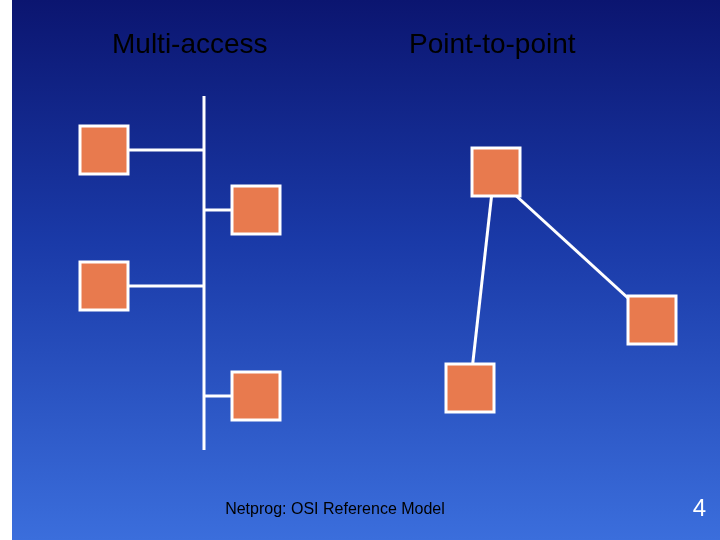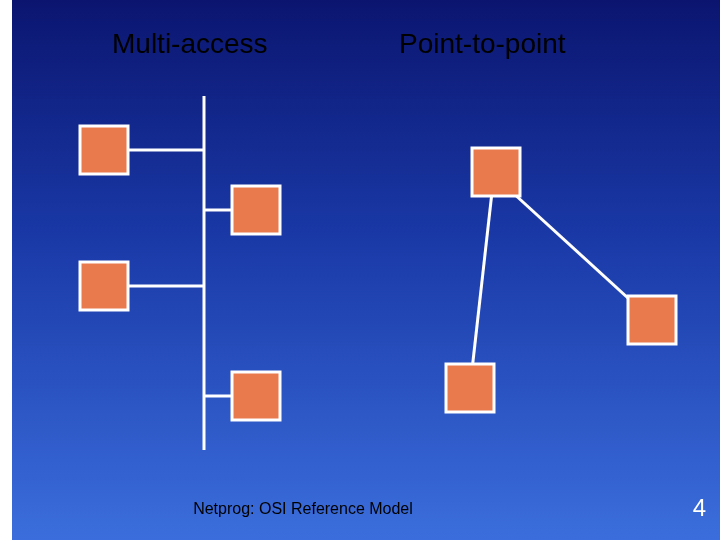--- a/index.html
+++ b/index.html
@@ -17,29 +17,30 @@
     background: linear-gradient(to bottom, #0b1570 0%, #1a3aa8 45%, #3b6edc 100%);
     color: #000;
     margin-left: 12px;
   }
   .heading {
     position: absolute;
     font-size: 28px;
     color: #000;
   }
   .heading.left  { left: 100px; top: 28px; }
-  .heading.right { left: 387px; top: 28px; text-align: right; }
+  .heading.right { left: 397px; top: 28px; text-align: right; }
   .footer {
     position: absolute;
     left: 0;
     width: 582px;
     bottom: 22px;
     text-align: center;
     font-size: 16px;
     color: #000;
+    padding-left: 32px;
   }
   .page-number {
     position: absolute;
     right: 26px;
     bottom: 18px;
     font-size: 24px;
     color: #ffffff;
   }
   svg.canvas {
     position: absolute;

